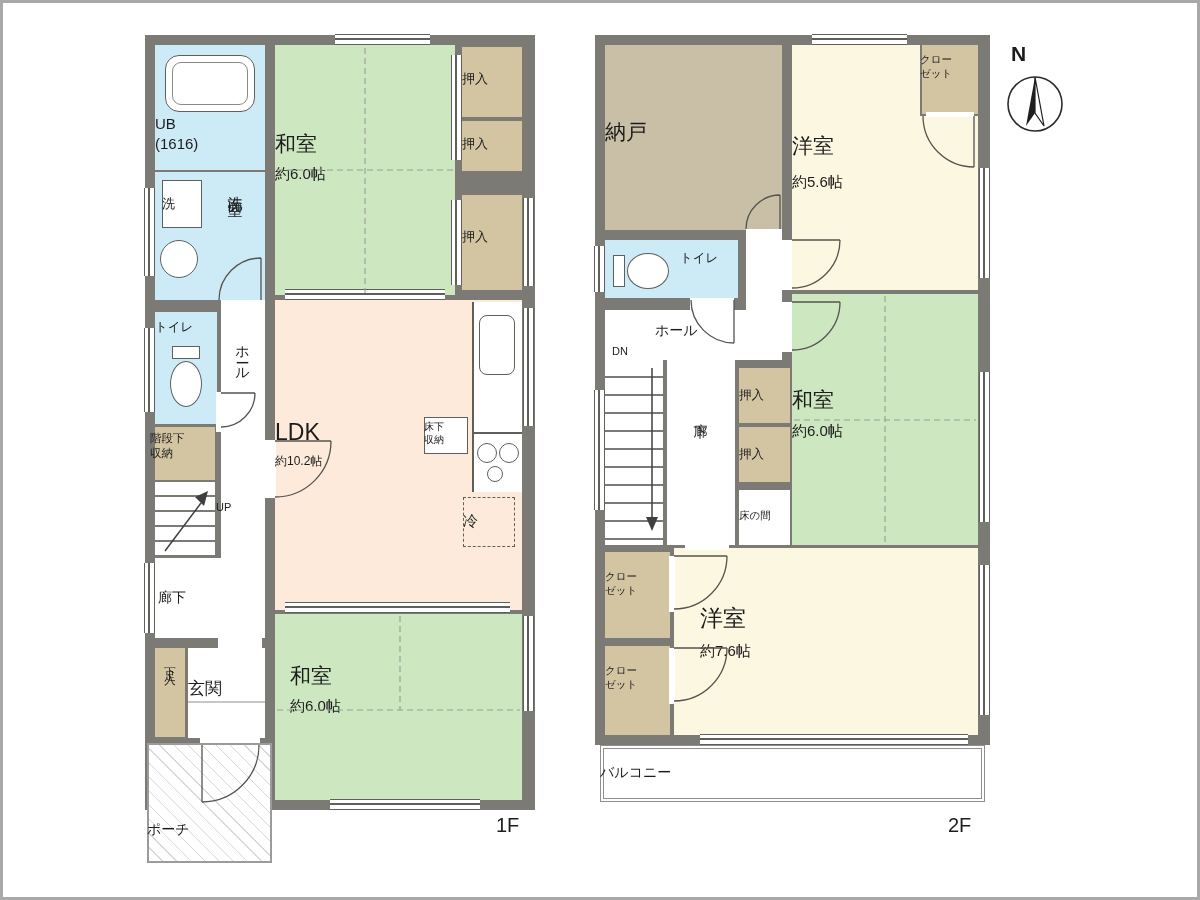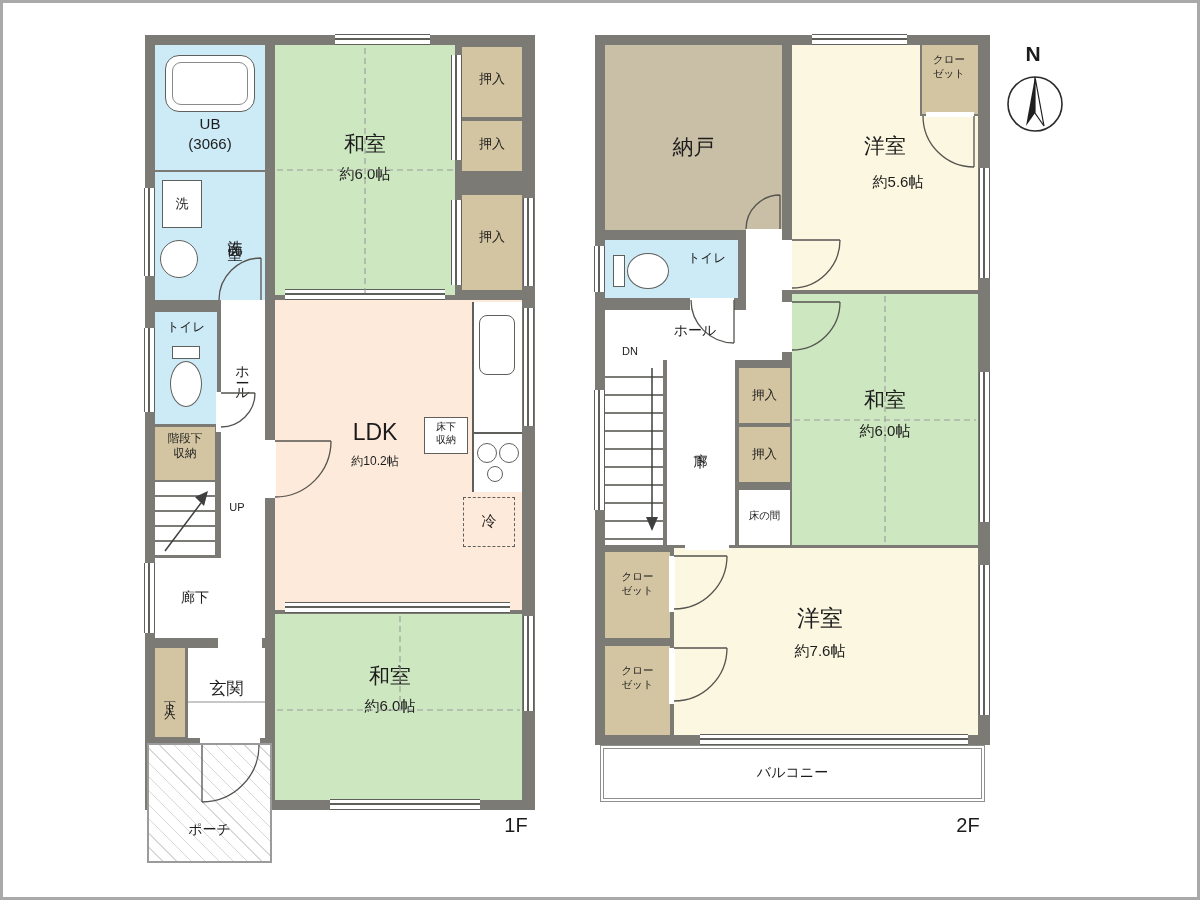--- a/index.html
+++ b/index.html
@@ -10,21 +10,21 @@
   .shell{position:absolute;background:var(--wall,#7b7a74)}
   .room{position:absolute}
   .fill-tatami{background:var(--tatami,#cde7c0)}
   .fill-yoshitsu{background:var(--yoshitsu,#fcf7e0)}
   .fill-ldk{background:var(--ldk,#fdeada)}
   .fill-water{background:var(--water,#cdeaf7)}
   .fill-closet{background:var(--closet,#d3c5a2)}
   .fill-nando{background:var(--nando,#c9bfa6)}
   .fill-white{background:#fff}
   .gap{position:absolute;background:#fff}
-  .lbl{position:absolute;text-align:center;line-height:1.3;white-space:pre-line;z-index:10}
+  .lbl{position:absolute;text-align:left;line-height:1.3;white-space:pre-line;z-index:10}
   .vert{writing-mode:vertical-rl;text-orientation:upright;letter-spacing:3px}
   .box{position:absolute;background:#fff;border:1.5px solid var(--line,#5f5f5c)}
   .nofill{background:transparent}
   .circle{border-radius:50%}
   .win-h{position:absolute;height:11px;background:#fff;border-top:1.5px solid var(--line,#5f5f5c);border-bottom:1.5px solid var(--line,#5f5f5c);z-index:5}
   .win-h::after{content:"";position:absolute;left:0;right:0;top:3.2px;height:1.5px;background:var(--line,#5f5f5c)}
   .win-v{position:absolute;width:11px;background:#fff;border-left:1.5px solid var(--line,#5f5f5c);border-right:1.5px solid var(--line,#5f5f5c);z-index:5}
   .win-v::after{content:"";position:absolute;top:0;bottom:0;left:3.2px;width:1.5px;background:var(--line,#5f5f5c)}
   .stairs{position:absolute;background-color:#fff}
   .st14{background-image:repeating-linear-gradient(to bottom,transparent 0 13px,var(--wall,#7b7a74) 13px 15px)}
@@ -135,21 +135,21 @@
 <div class="win-v" style="left:979px;top:168px;height:110px"></div>
 <div class="win-v" style="left:979px;top:372px;height:150px"></div>
 <div class="win-v" style="left:979px;top:565px;height:150px"></div>
 <div class="win-v" style="left:594px;top:246px;height:46px"></div>
 <div class="win-v" style="left:594px;top:390px;height:120px"></div>
 <div class="win-h" style="left:700px;top:734px;width:268px"></div>
 
 <div class="balcony" style="left:600px;top:745px;width:385px;height:57px"></div>
 
 <div class="lbl" style="left:155px;top:114px;width:110px;font-size:15px">UB
-(3066)</div>
+(1616)</div>
 <div class="lbl" style="left:162px;top:196px;width:40px;font-size:13px">洗</div>
 <div class="lbl vert" style="left:222px;top:184px;width:26px;height:96px;font-size:15px;line-height:26px">洗面室</div>
 <div class="lbl" style="left:155px;top:319px;width:62px;font-size:12.5px">トイレ</div>
 <div class="lbl vert" style="left:230px;top:336px;width:26px;height:80px;font-size:14px;line-height:26px">ホール</div>
 <div class="lbl" style="left:150px;top:431px;width:70px;font-size:11.5px">階段下
 収納</div>
 <div class="lbl" style="left:216px;top:500px;width:42px;font-size:11px">UP</div>
 <div class="lbl" style="left:158px;top:588px;width:74px;font-size:14px">廊下</div>
 <div class="lbl vert" style="left:157px;top:658px;width:26px;height:76px;font-size:11.5px;line-height:26px">下足入</div>
 <div class="lbl" style="left:188px;top:678px;width:77px;font-size:17px">玄関</div>
@@ -161,21 +161,21 @@
 <div class="lbl" style="left:462px;top:229px;width:60px;font-size:13px">押入</div>
 <div class="lbl" style="left:275px;top:418px;width:200px;font-size:23px">LDK</div>
 <div class="lbl" style="left:275px;top:454px;width:200px;font-size:12px">約10.2帖</div>
 <div class="lbl" style="left:424px;top:420px;width:44px;font-size:10px">床下
 収納</div>
 <div class="lbl" style="left:463px;top:511px;width:52px;font-size:15px">冷</div>
 <div class="lbl" style="left:290px;top:662px;width:200px;font-size:21px">和室</div>
 <div class="lbl" style="left:290px;top:696px;width:200px;font-size:15px">約6.0帖</div>
 <div class="lbl" style="left:496px;top:812px;width:40px;font-size:20px">1F</div>
 
-<div class="lbl" style="left:605px;top:133px;width:177px;font-size:21px">納戸</div>
+<div class="lbl" style="left:605px;top:118px;width:177px;font-size:21px">納戸</div>
 <div class="lbl" style="left:792px;top:132px;width:186px;font-size:21px">洋室</div>
 <div class="lbl" style="left:792px;top:172px;width:212px;font-size:15px">約5.6帖</div>
 <div class="lbl" style="left:920px;top:53px;width:58px;font-size:10.5px">クロー
 ゼット</div>
 <div class="lbl" style="left:680px;top:250px;width:54px;font-size:12.5px">トイレ</div>
 <div class="lbl" style="left:655px;top:321px;width:80px;font-size:14px">ホール</div>
 <div class="lbl" style="left:612px;top:344px;width:36px;font-size:11px">DN</div>
 <div class="lbl vert" style="left:687px;top:412px;width:28px;height:66px;font-size:14px;line-height:28px">廊下</div>
 <div class="lbl" style="left:739px;top:387px;width:51px;font-size:12.5px">押入</div>
 <div class="lbl" style="left:739px;top:446px;width:51px;font-size:12.5px">押入</div>

